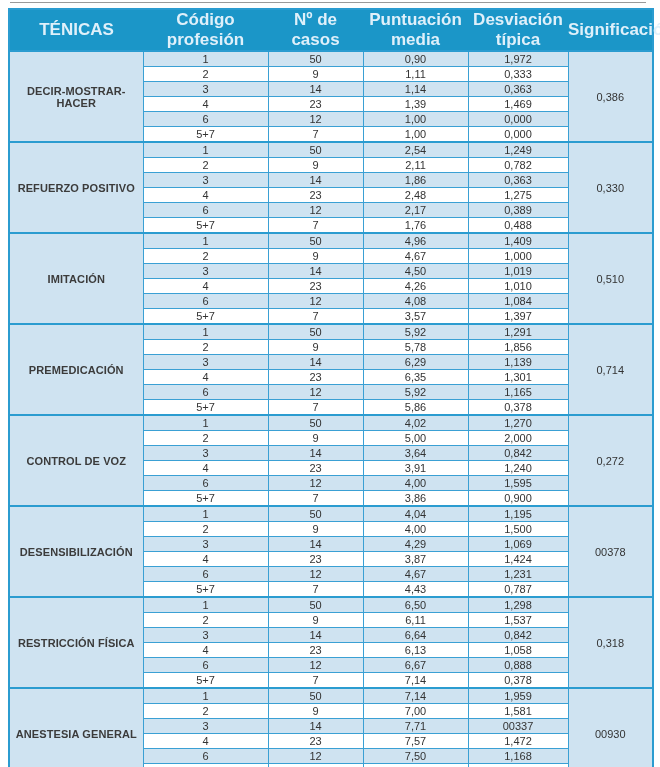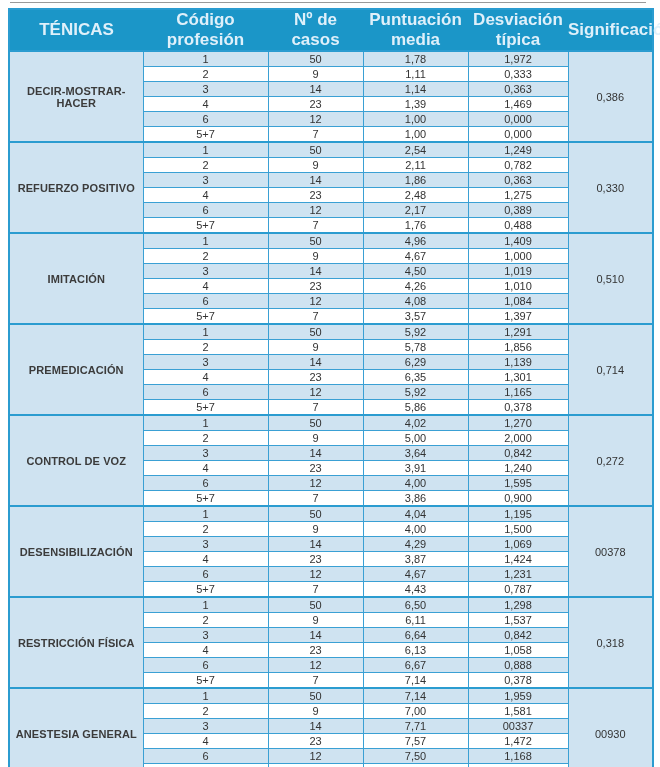--- a/index.html
+++ b/index.html
@@ -96,21 +96,21 @@
         <th>Puntuación media</th>
         <th>Desviación típica</th>
         <th>Significación</th>
       </tr>
     </thead>
     <tbody id="table-body">
         <tr class="alt">
           <td rowspan="6" class="technique">DECIR-MOSTRAR-HACER</td>
           <td class="val">1</td>
           <td class="val">50</td>
-          <td class="val">1,78</td>
+          <td class="val">0,90</td>
           <td class="val">1,972</td>
           <td rowspan="6" class="sig">0,386</td>
         </tr>
         <tr class="plain">
           <td class="val">2</td>
           <td class="val">9</td>
           <td class="val">1,11</td>
           <td class="val">0,333</td>
         </tr>
         <tr class="alt">

